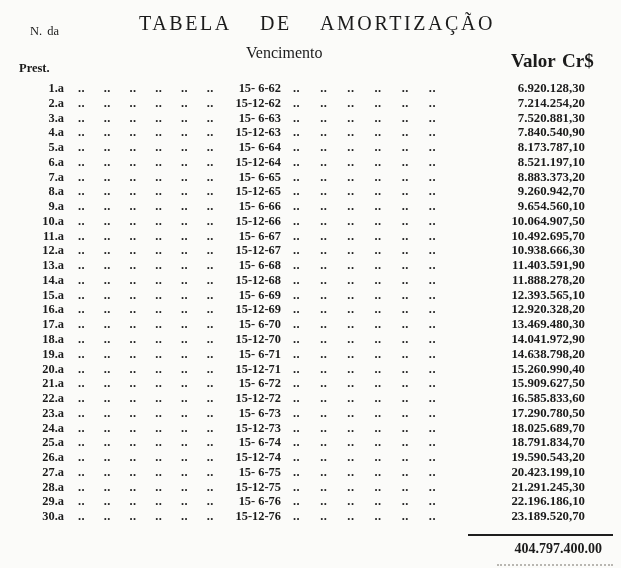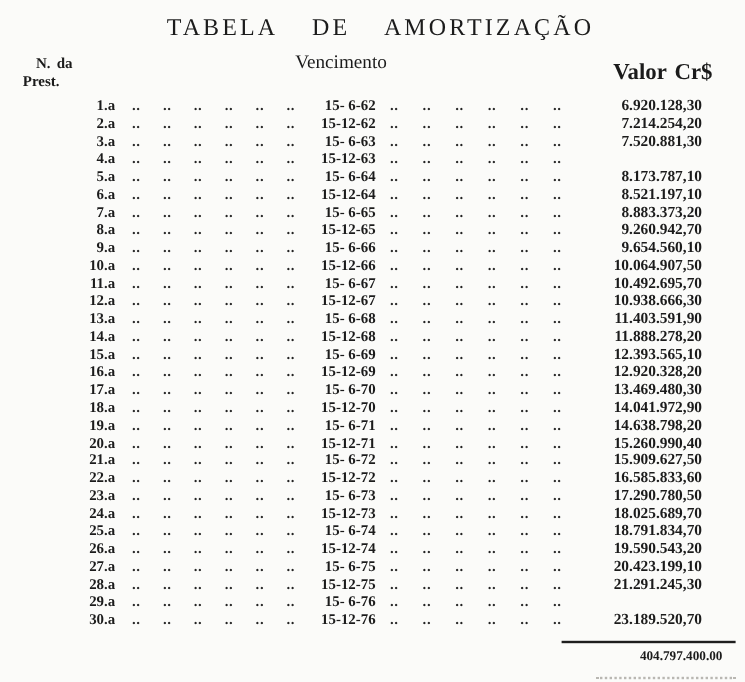--- a/index.html
+++ b/index.html
@@ -14,51 +14,51 @@
   }
   .page{position:absolute;inset:0;}
 
   
   .title{
     position:absolute;left:139px;top:12px;
     font-size:20px;font-weight:400;
     letter-spacing:2.6px;word-spacing:7px;
     white-space:pre;
   }
-  .hdr-n1{position:absolute;left:30px;top:24px;font-size:12.5px;font-weight:700;word-spacing:2px;margin-top:22px;}
+  .hdr-n1{position:absolute;left:30px;top:24px;font-size:12.5px;font-weight:400;word-spacing:2px;}
   .hdr-n2{position:absolute;left:19px;top:61px;font-size:12.5px;font-weight:700;}
   .hdr-date{position:absolute;left:218px;top:44px;font-size:16px;font-weight:400;margin-left:28px;}
   .hdr-value{position:absolute;left:511px;top:50px;font-size:19px;font-weight:700;word-spacing:2px;}
 
   
   .rows{position:absolute;left:0;top:81px;width:621px;}
   .row{
     height:14.77px;line-height:14.77px;
     display:flex;align-items:baseline;
     font-size:12.4px;font-weight:700;
     white-space:pre;
   }
-  .cell-n{width:64px;text-align:right;flex:0 0 auto;margin-left:32px;}
+  .cell-n{width:64px;text-align:right;flex:0 0 auto;}
   .dots{
     flex:0 0 auto;display:flex;justify-content:space-between;
     font-weight:700;letter-spacing:.5px;color:#222;
   }
   .dots-left{width:136px;margin-left:14px;}
   .dots-right{width:143px;margin-left:12px;}
   .cell-date{flex:0 0 auto;width:64px;margin-left:3px;text-align:right;}
   .cell-value{flex:1 1 auto;text-align:right;padding-right:36px;font-size:12.8px;}
 
   
   .total-rule{
     position:absolute;left:468px;top:534px;width:145px;height:0;
     border-top:2px solid #1e1e1e;
   }
   .total-value{
     position:absolute;left:402px;top:541px;width:200px;
-    text-align:right;font-size:11px;font-weight:700;
+    text-align:right;font-size:14px;font-weight:700;
   }
   .artifact-line{
     position:absolute;left:497px;top:564px;width:116px;height:0;
     border-top:2px dotted #b9b7b2;
   }
 </style>
 </head>
 <body>
 
 <div class="page">
@@ -93,20 +93,21 @@
     <span class="cell-date">15- 6-63</span>
     <span class="dots dots-right"><span>..</span><span>..</span><span>..</span><span>..</span><span>..</span><span>..</span></span>
     <span class="cell-value">7.520.881,30</span>
   </div>
 
   <div class="row">
     <span class="cell-n">4.a</span>
     <span class="dots dots-left"><span>..</span><span>..</span><span>..</span><span>..</span><span>..</span><span>..</span></span>
     <span class="cell-date">15-12-63</span>
     <span class="dots dots-right"><span>..</span><span>..</span><span>..</span><span>..</span><span>..</span><span>..</span></span>
+    <span class="cell-value">7.840.540,90</span>
   </div>
 
   <div class="row">
     <span class="cell-n">5.a</span>
     <span class="dots dots-left"><span>..</span><span>..</span><span>..</span><span>..</span><span>..</span><span>..</span></span>
     <span class="cell-date">15- 6-64</span>
     <span class="dots dots-right"><span>..</span><span>..</span><span>..</span><span>..</span><span>..</span><span>..</span></span>
     <span class="cell-value">8.173.787,10</span>
   </div>
 
@@ -292,20 +293,21 @@
     <span class="cell-date">15-12-75</span>
     <span class="dots dots-right"><span>..</span><span>..</span><span>..</span><span>..</span><span>..</span><span>..</span></span>
     <span class="cell-value">21.291.245,30</span>
   </div>
 
   <div class="row">
     <span class="cell-n">29.a</span>
     <span class="dots dots-left"><span>..</span><span>..</span><span>..</span><span>..</span><span>..</span><span>..</span></span>
     <span class="cell-date">15- 6-76</span>
     <span class="dots dots-right"><span>..</span><span>..</span><span>..</span><span>..</span><span>..</span><span>..</span></span>
+    <span class="cell-value">22.196.186,10</span>
   </div>
 
   <div class="row">
     <span class="cell-n">30.a</span>
     <span class="dots dots-left"><span>..</span><span>..</span><span>..</span><span>..</span><span>..</span><span>..</span></span>
     <span class="cell-date">15-12-76</span>
     <span class="dots dots-right"><span>..</span><span>..</span><span>..</span><span>..</span><span>..</span><span>..</span></span>
     <span class="cell-value">23.189.520,70</span>
   </div>
 </div>

